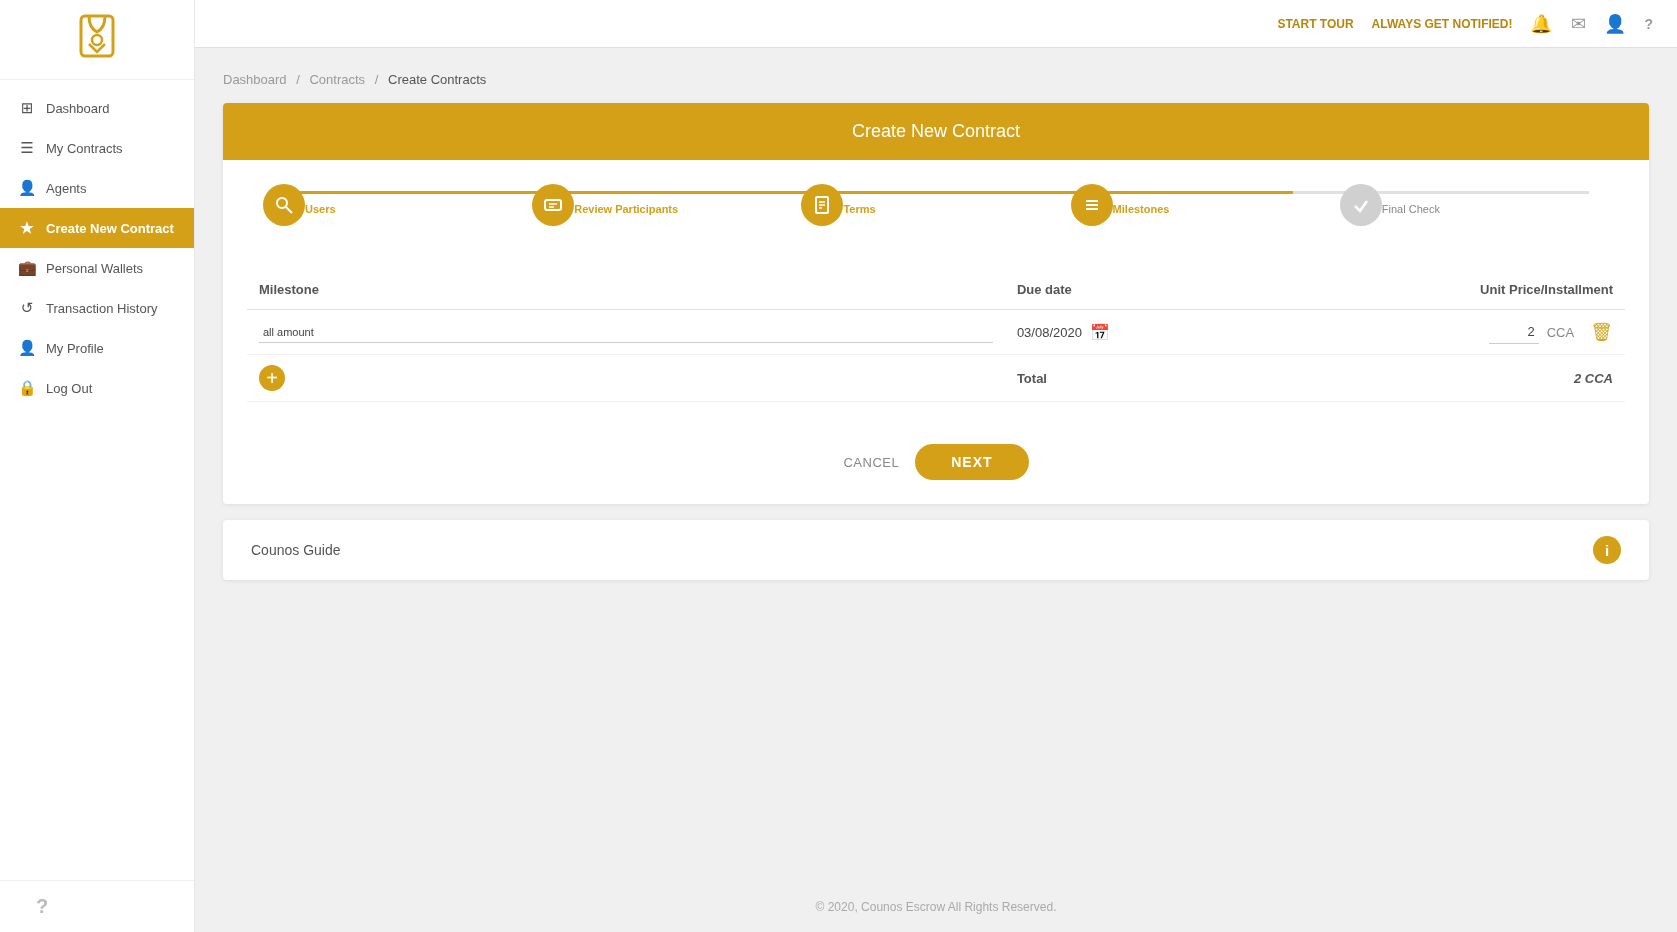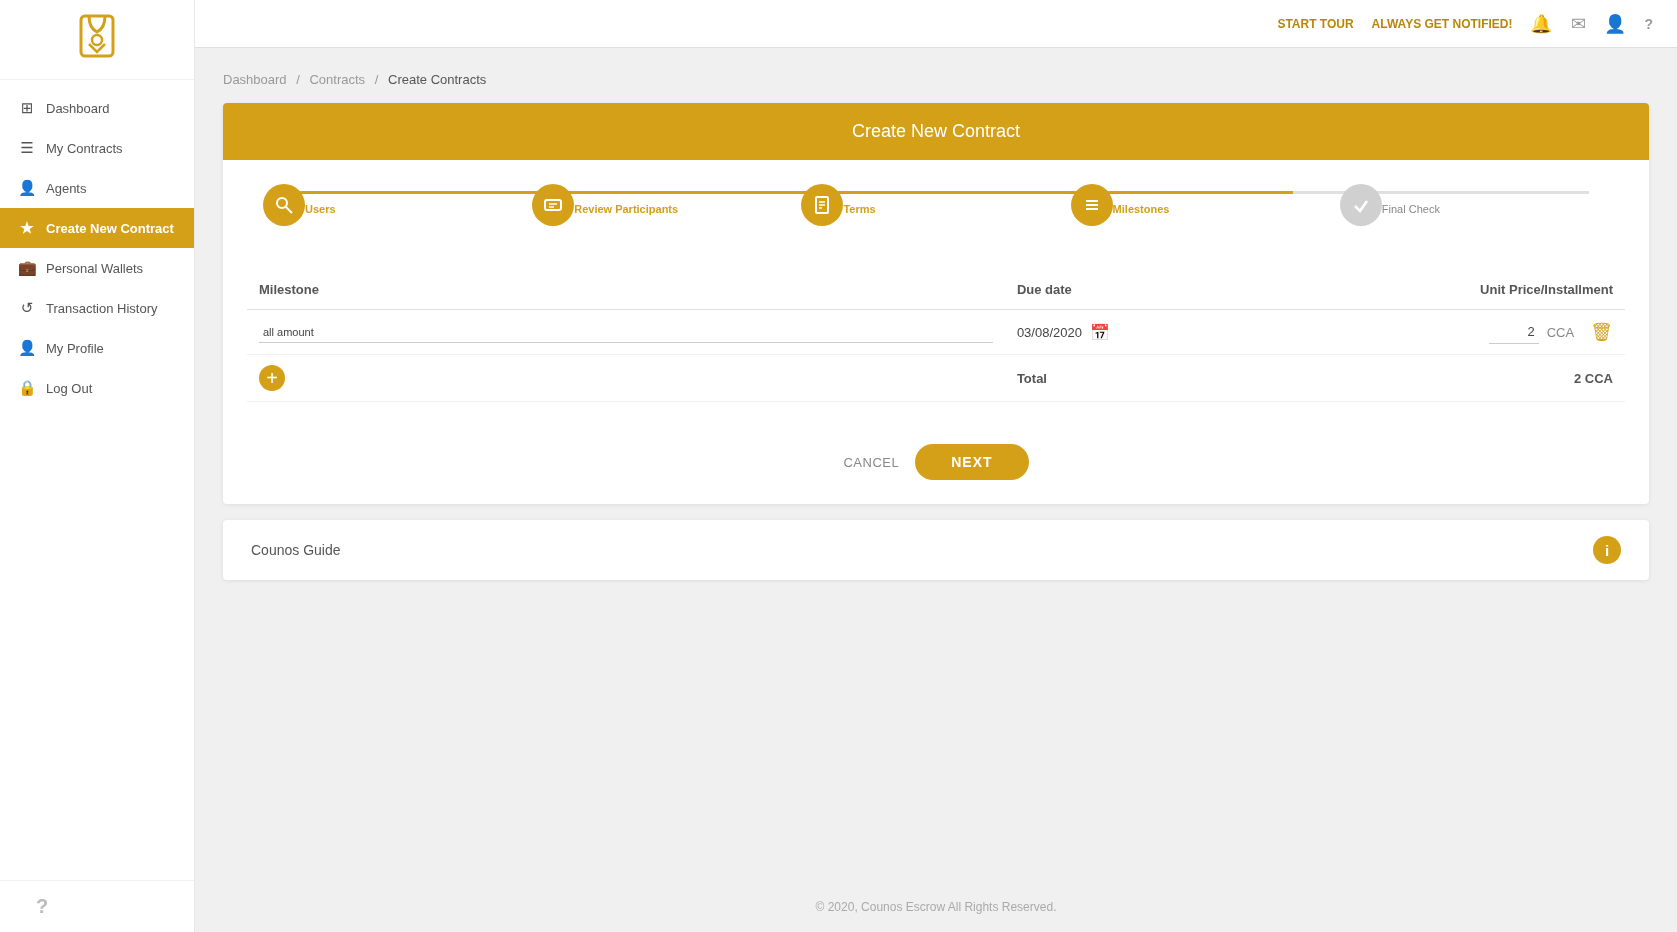--- a/index.html
+++ b/index.html
@@ -277,20 +277,21 @@
       border-bottom: none;
     }
     .total-label {
       font-weight: 600;
       color: #555;
     }
     .total-amount {
       text-align: right;
       font-weight: 600;
       color: #555;
+      font-style: italic;
     }
     .add-btn {
       width: 26px;
       height: 26px;
       border-radius: 50%;
       background: #d4a017;
       border: none;
       color: #fff;
       font-size: 20px;
       display: flex;

